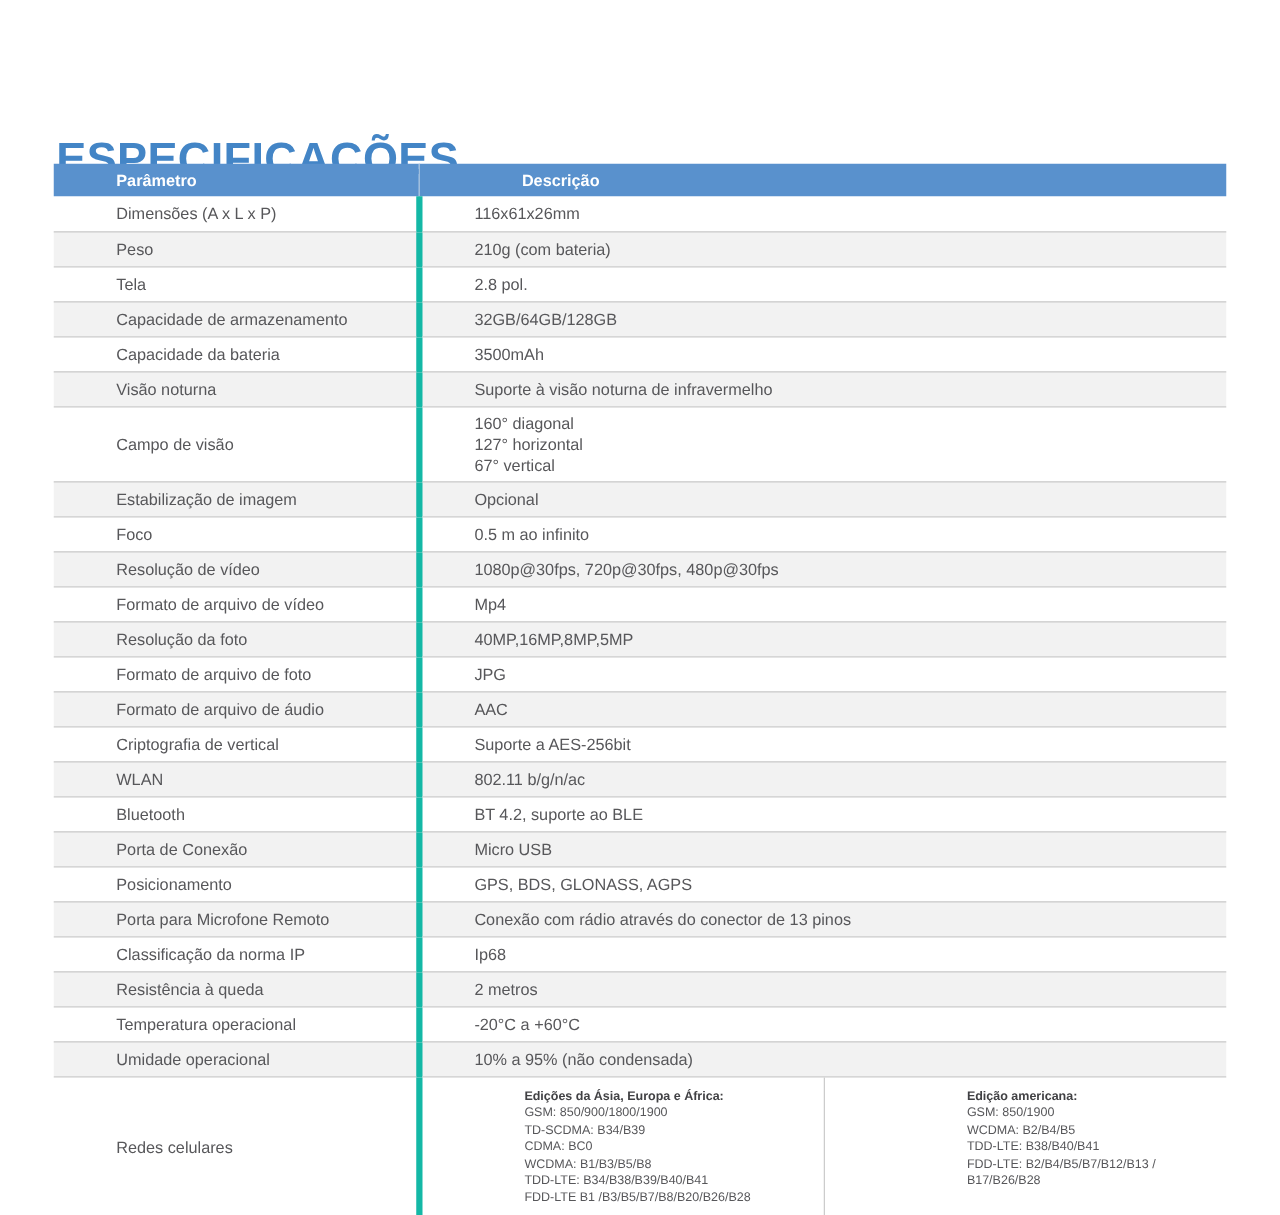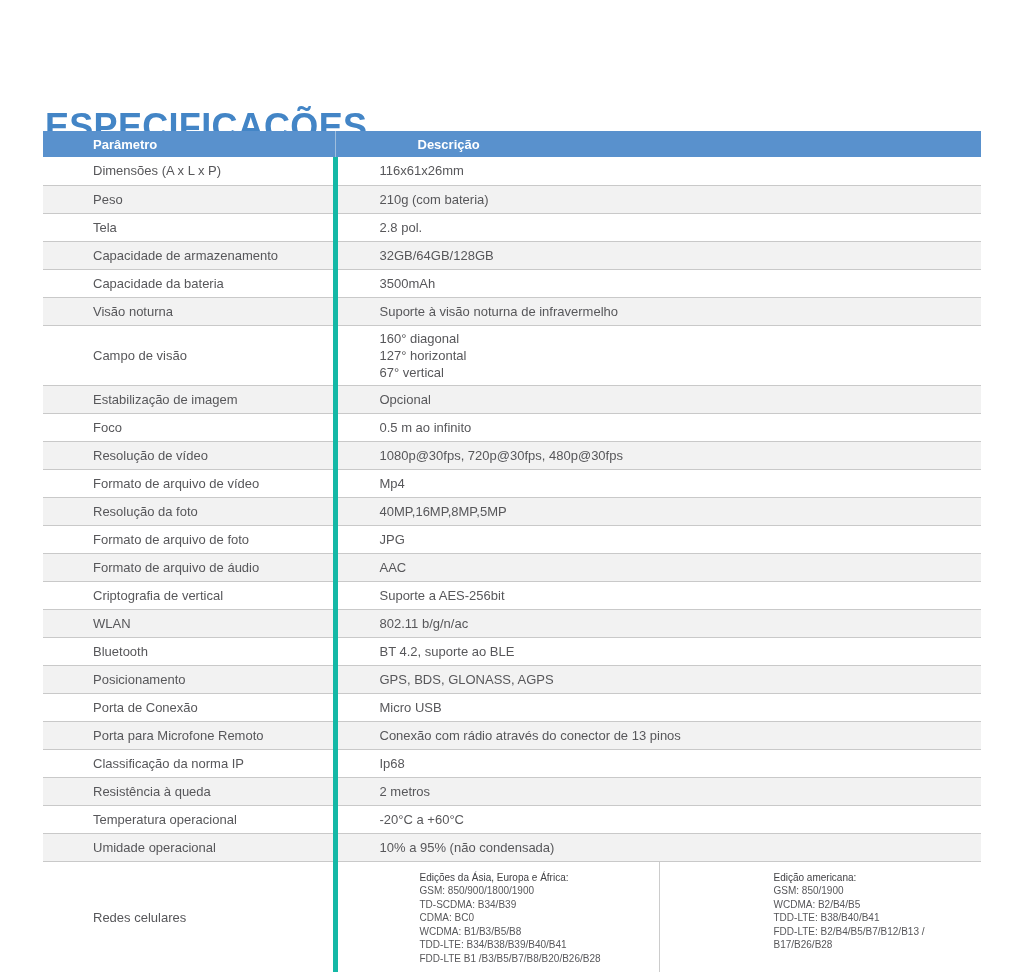--- a/index.html
+++ b/index.html
@@ -86,21 +86,21 @@
     color: #57575a;
   }
   .network-col.first {
     width: 322px;
     flex: 0 0 322px;
     padding-left: 82px;
     border-right: 1px solid #cccccc;
   }
   .network-col.second { flex: 1 1 auto; }
   .network-title {
-    font-weight: normal;
+    font-weight: bold;
     color: #414144;
   }
 </style>
 </head>
 <body>
 
 <div class="page">
   <h1 class="page-title">ESPECIFICAÇÕES</h1>
 
   <table class="spec-table">
@@ -213,29 +213,29 @@
             <div class="desc-line">802.11 b/g/n/ac</div>
           </td>
         </tr>
         <tr>
           <td class="param-cell">Bluetooth</td>
           <td class="desc-cell">
             <div class="desc-line">BT 4.2, suporte ao BLE</div>
           </td>
         </tr>
         <tr>
+          <td class="param-cell">Porta de Conexão</td>
+          <td class="desc-cell">
+            <div class="desc-line">Micro USB</div>
+          </td>
+        </tr>
+        <tr>
           <td class="param-cell">Posicionamento</td>
           <td class="desc-cell">
             <div class="desc-line">GPS, BDS, GLONASS, AGPS</div>
-          </td>
-        </tr>
-        <tr>
-          <td class="param-cell">Porta de Conexão</td>
-          <td class="desc-cell">
-            <div class="desc-line">Micro USB</div>
           </td>
         </tr>
         <tr>
           <td class="param-cell">Porta para Microfone Remoto</td>
           <td class="desc-cell">
             <div class="desc-line">Conexão com rádio através do conector de 13 pinos</div>
           </td>
         </tr>
         <tr>
           <td class="param-cell">Classificação da norma IP</td>

